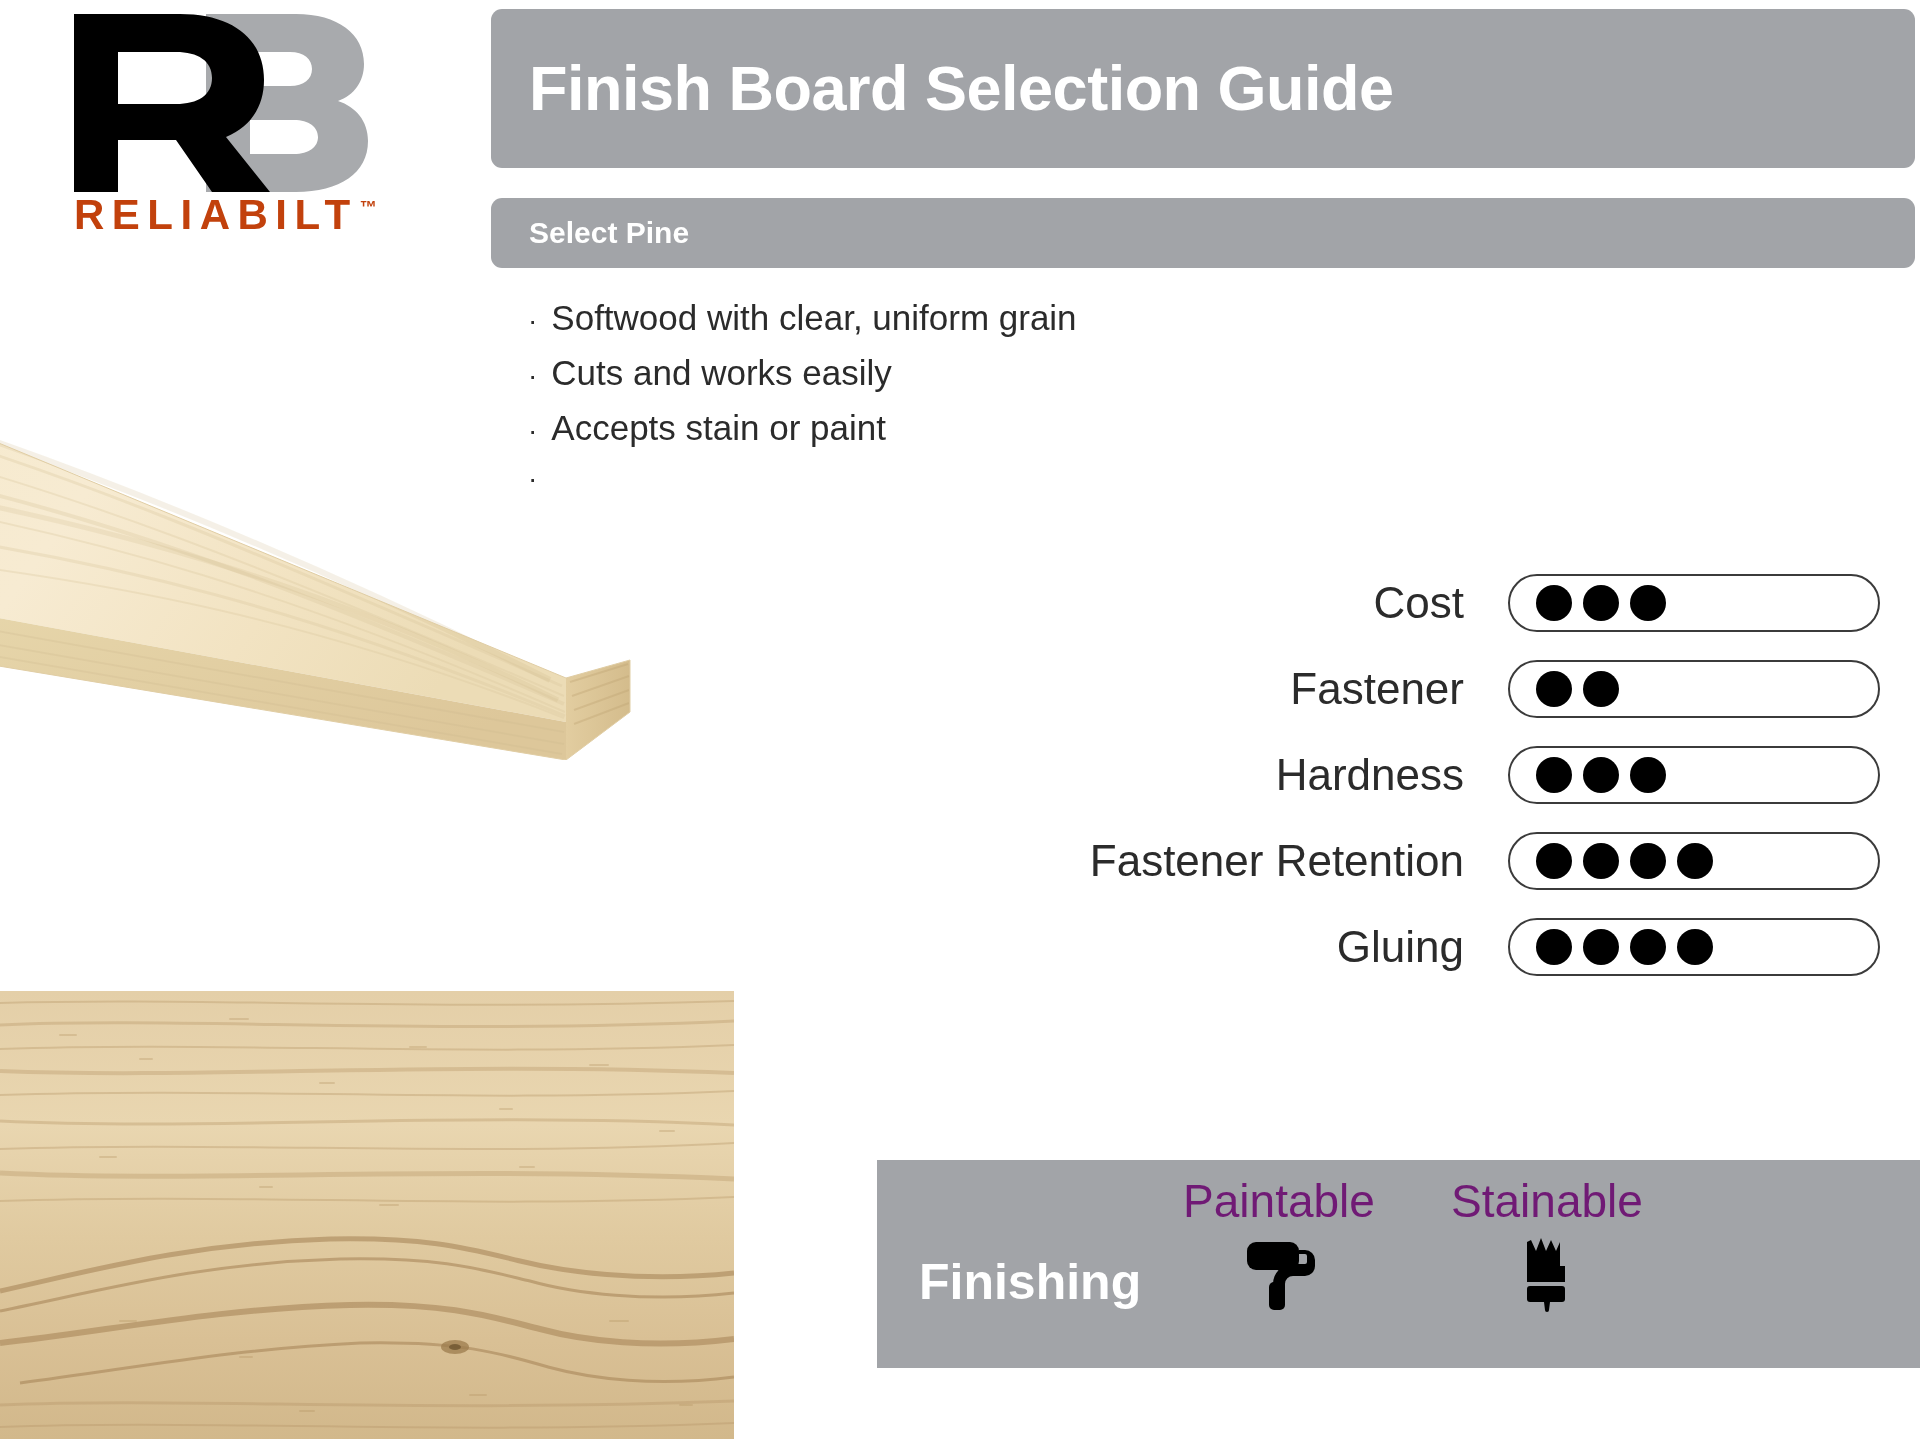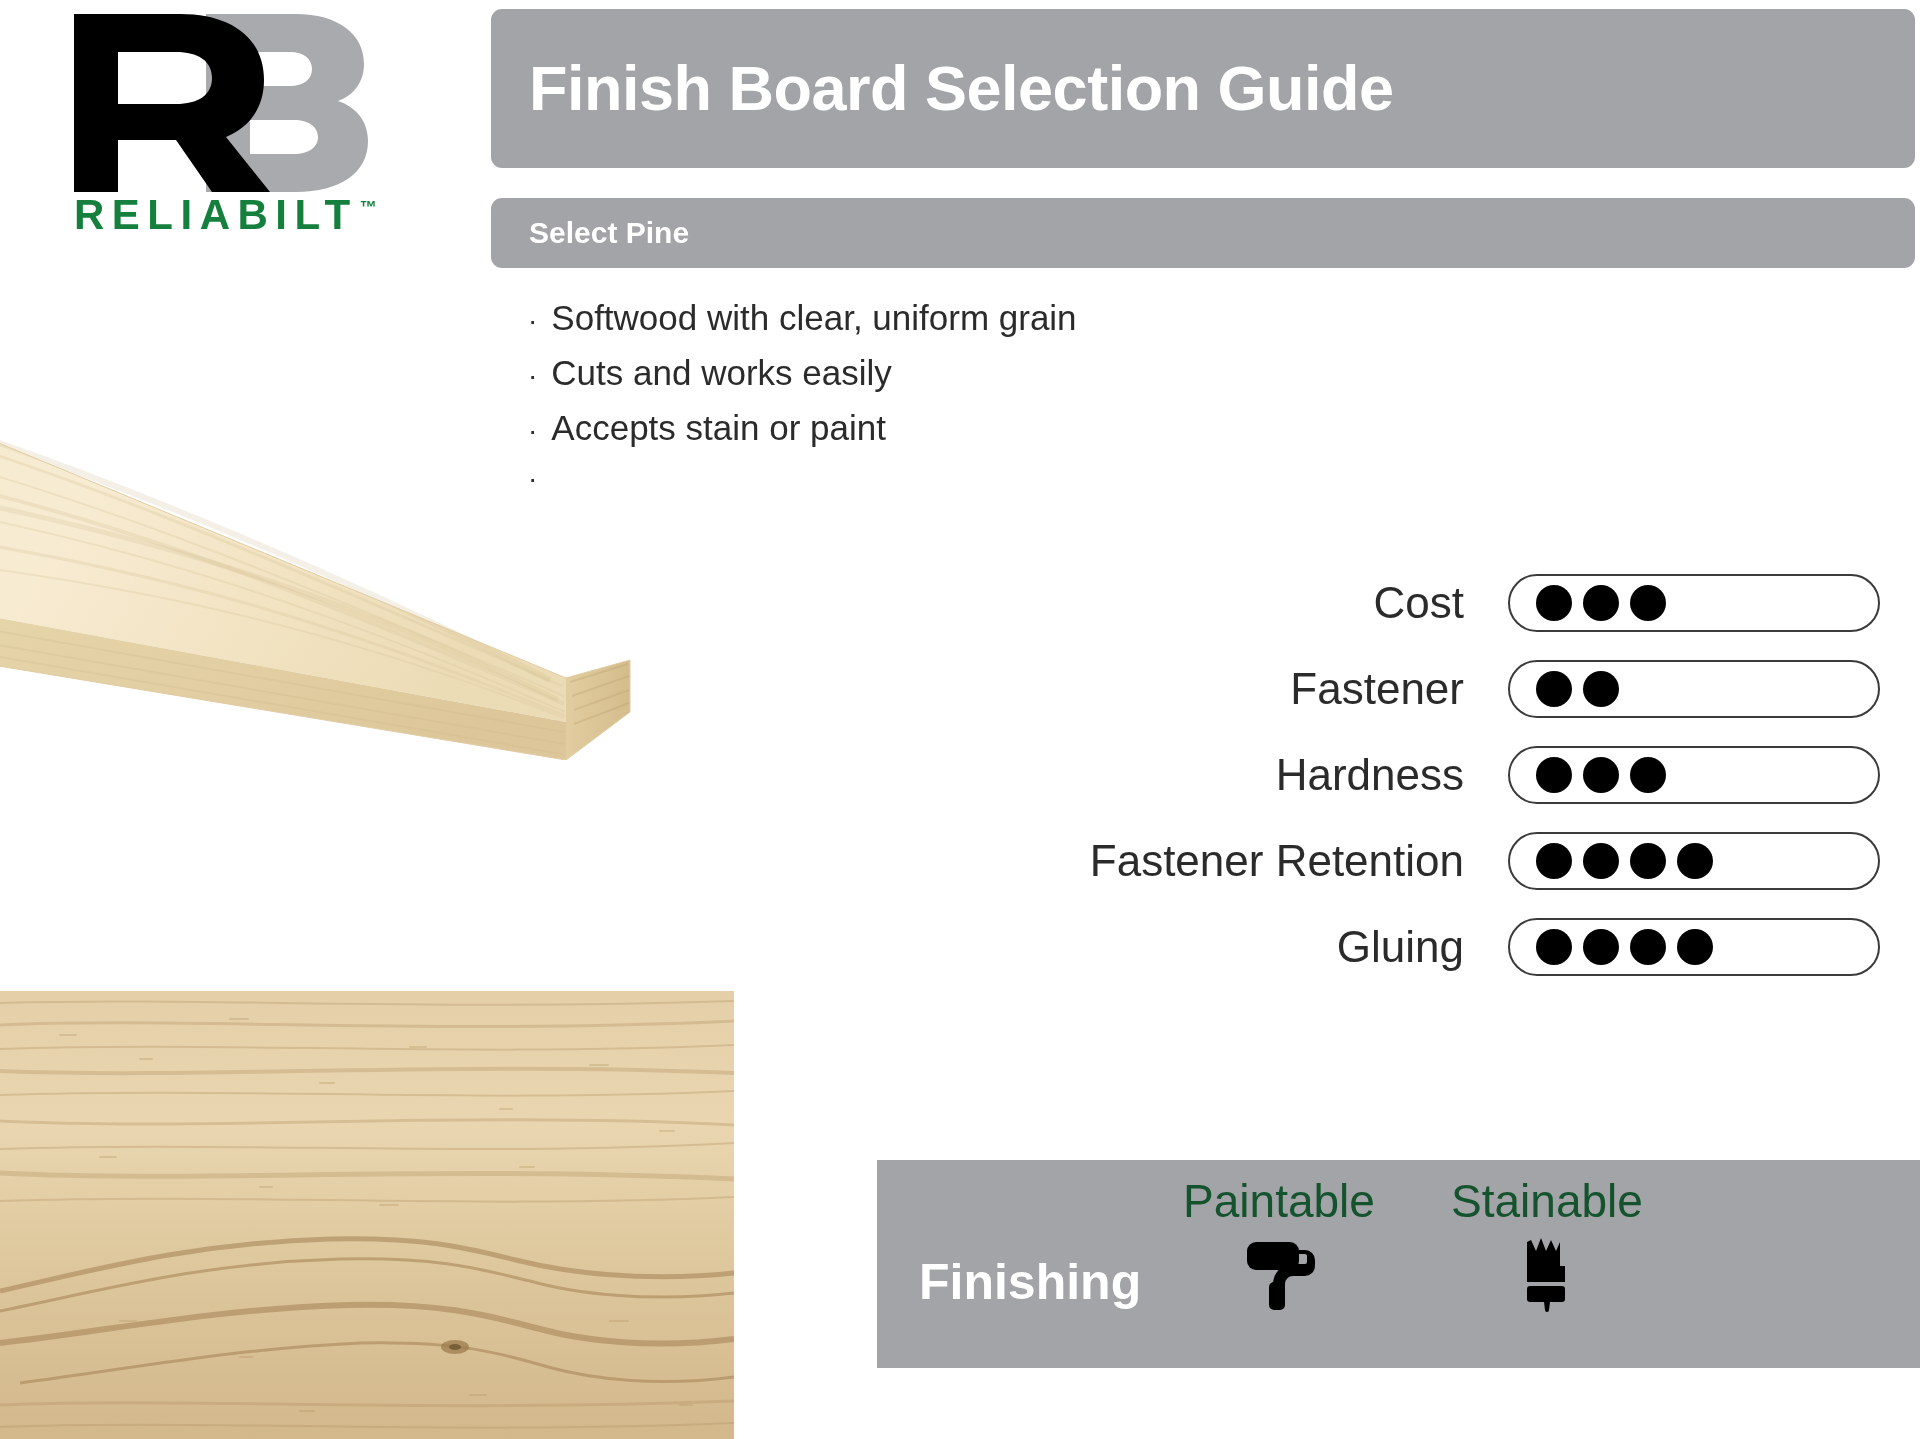--- a/index.html
+++ b/index.html
@@ -31,21 +31,21 @@
     width: 330px;
     height: 190px;
   }
   #brand-wordmark {
     position: absolute;
     left: 36px;
     top: 186px;
     font-size: 42px;
     font-weight: bold;
     letter-spacing: 7.5px;
-    color: #15803d;
+    color: #c2410c;
     white-space: nowrap;
     line-height: 1;
   }
   #brand-wordmark .tm {
     font-size: 17px;
     vertical-align: 16px;
     letter-spacing: 0;
     margin-left: 2px;
   }
 
@@ -188,21 +188,21 @@
   }
   .finish-option {
     position: absolute;
     top: 18px;
     width: 260px;
     text-align: center;
   }
   #finish-option-paintable { left: 272px; }
   #finish-option-stainable { left: 540px; }
   .finish-option-label {
-    color: #14532d;
+    color: #701a75;
     font-size: 46px;
     line-height: 1;
     white-space: nowrap;
   }
   .finish-option-icon {
     margin-top: 14px;
     height: 76px;
   }
 </style>
 </head>

